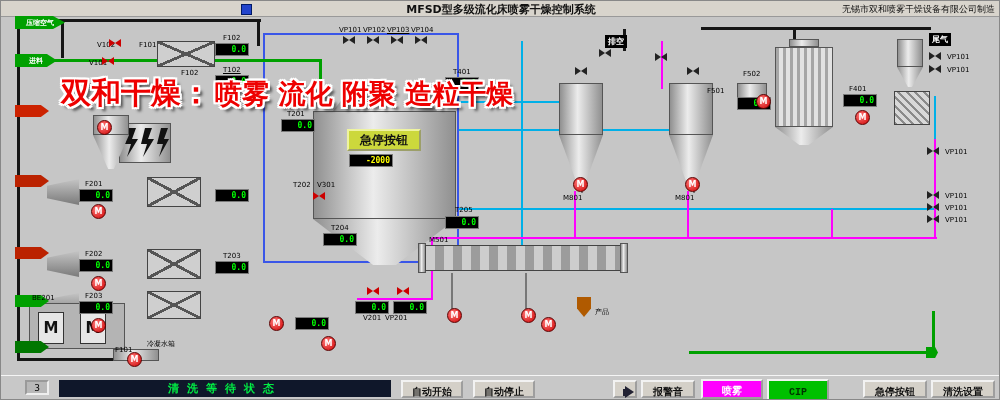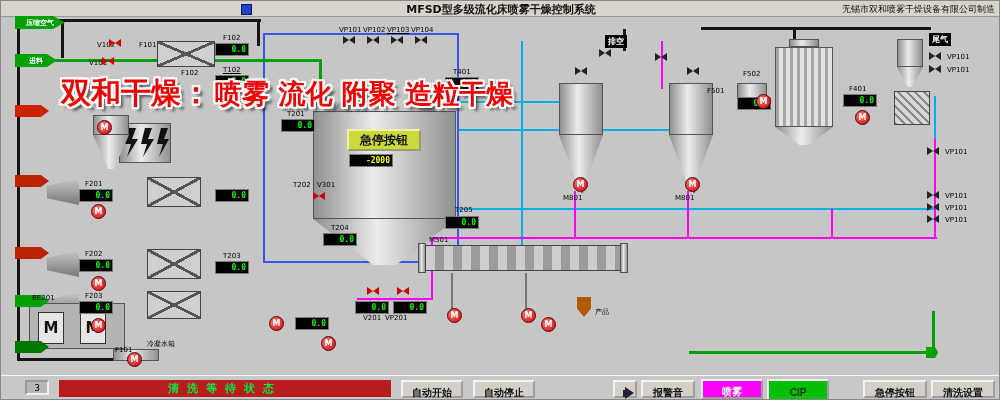--- a/index.html
+++ b/index.html
@@ -57,25 +57,25 @@
   .wm{position:absolute;left:60px;top:72px;z-index:9;white-space:nowrap;color:#ee0000;
       font-weight:bold;font-size:30px;
       text-shadow:-2px -2px 0 #fff,2px -2px 0 #fff,-2px 2px 0 #fff,2px 2px 0 #fff,
                   0 -2px 0 #fff,0 2px 0 #fff,-2px 0 0 #fff,2px 0 0 #fff,4px 4px 3px rgba(0,0,0,.65);}
   .wm .wm2{font-size:27px;margin-left:4px;}
   
   #footer{position:absolute;left:0;top:374px;width:1000px;height:26px;background:#c8c8c8;
           border-top:1px solid #f5f5f5;z-index:10;}
   .ind{position:absolute;left:24px;top:4px;width:24px;height:15px;background:#b8b8b8;
        border:2px inset #eee;font-size:9px;text-align:center;line-height:13px;box-sizing:border-box;}
-  .status{position:absolute;left:58px;top:4px;width:332px;height:17px;background:#b91c1c;
+  .status{position:absolute;left:58px;top:4px;width:332px;height:17px;background:#0f172a;
           color:#00ee44;font-size:11px;font-weight:bold;letter-spacing:8px;
           text-align:center;line-height:17px;}
   .fbtn{position:absolute;top:4px;width:62px;height:18px;background:#d4d0c8;border:2px outset #f2f2f2;
-        font-family:Liberation Sans, sans-serif;font-size:10px;font-weight:bold;color:#111;
+        font-family:Liberation Mono, monospace;font-size:10px;font-weight:bold;color:#111;
         padding:4px;cursor:pointer;line-height:14px;}
   .fbtn.spray{top:3px;height:20px;background:#ff00ff;color:#fff;}
   .fbtn.cip{top:3px;height:28px;background:#00c000;color:#003300;}
   .spk{display:inline-block;width:4px;height:7px;background:#223;position:relative;vertical-align:middle;}
   .spk::after{content:"";position:absolute;left:2px;top:-3px;border:6px solid transparent;border-left:9px solid #223;}
 </style>
 </head>
 <body>
 
 <div id="root">

